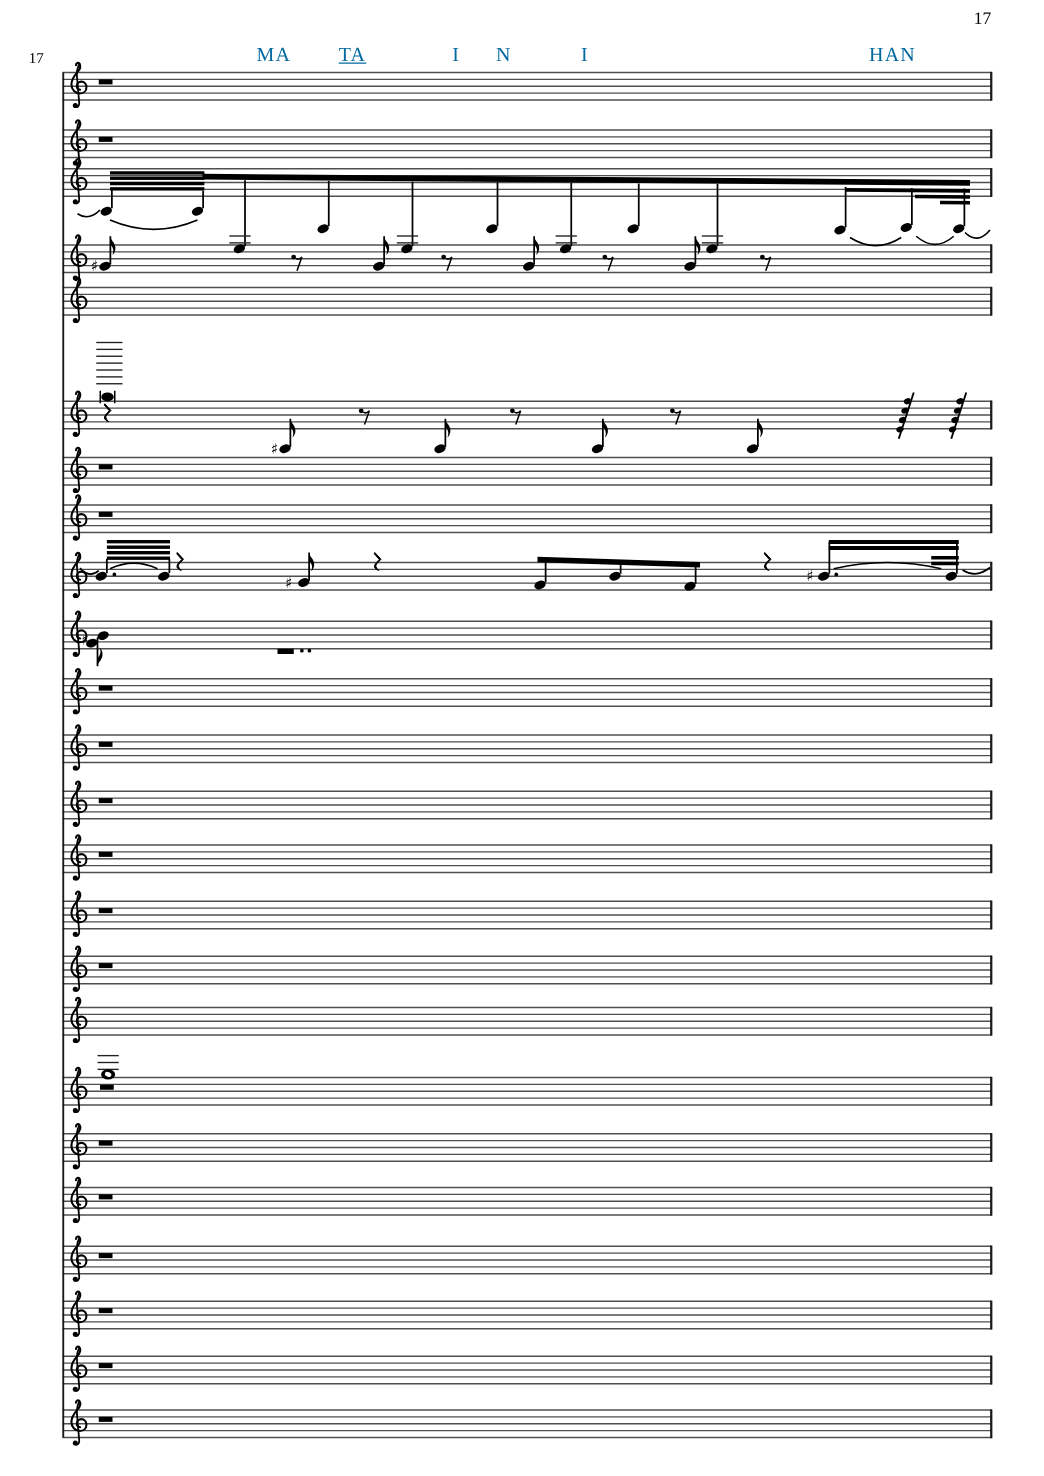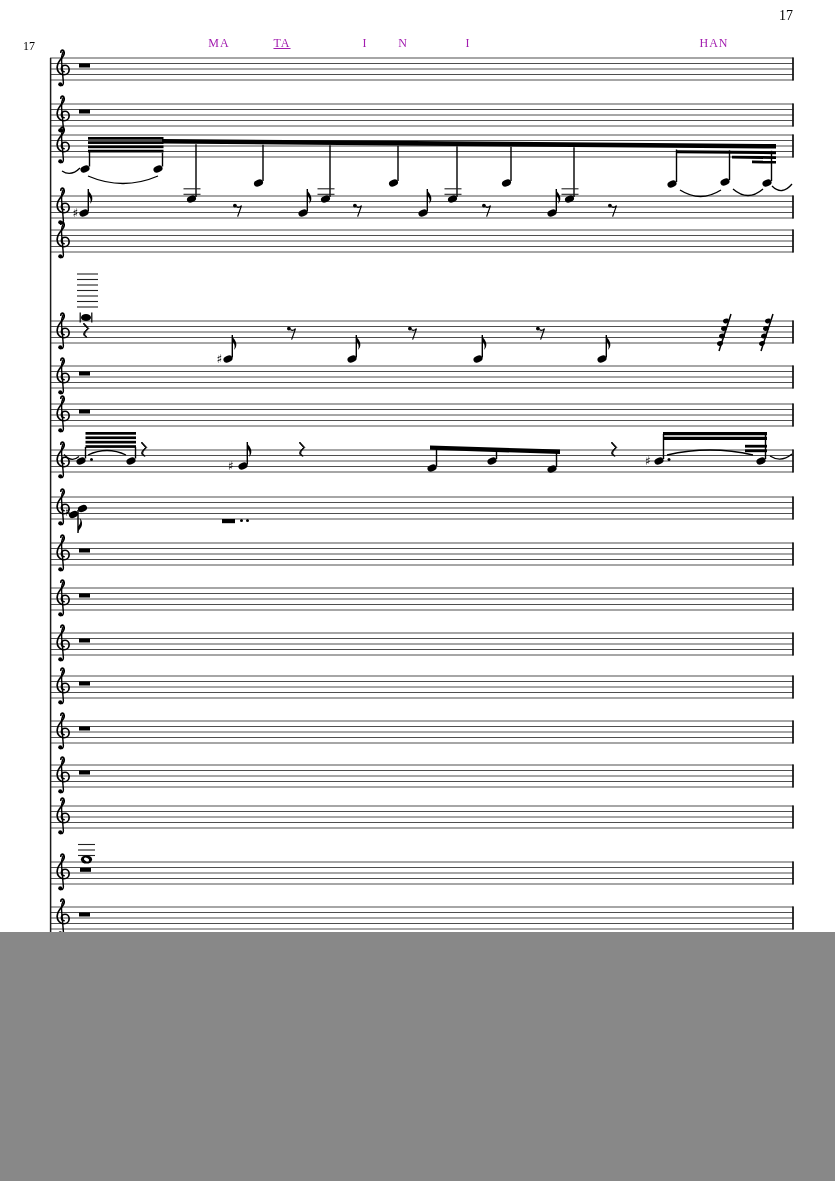--- a/index.html
+++ b/index.html
@@ -1,21 +1,21 @@
 <!DOCTYPE html>
 <html><head>
 <meta charset="utf-8">
 <style>
   html,body{margin:0;padding:0;background:#888;}
-  .page{position:relative;width:835px;height:932px;background:#ffffff;overflow:hidden;
+  .page{position:relative;width:835px;height:1181px;background:#ffffff;overflow:hidden;
         font-family:"Liberation Serif", serif;}
   .pagenum{position:absolute;top:8px;left:779px;font-size:14px;color:#000;}
   .measurenum{position:absolute;top:39px;left:23px;font-size:12px;color:#000;}
   .lyrics{position:absolute;top:36px;left:0;width:100%;height:18px;}
-  .syll{position:absolute;transform:translateX(-50%);font-size:12px;letter-spacing:1px;color:#a21caf;white-space:nowrap;}
+  .syll{position:absolute;transform:translateX(-50%);font-size:16px;letter-spacing:1px;color:#0369a1;white-space:nowrap;}
   svg{position:absolute;top:0;left:0;}
 </style>
 </head>
 <body>
 
 <div class="page">
   <div class="pagenum">17</div>
   <div class="measurenum">17</div>
   <div class="lyrics">
       <span class="syll" style="left: 219px;">MA</span>

